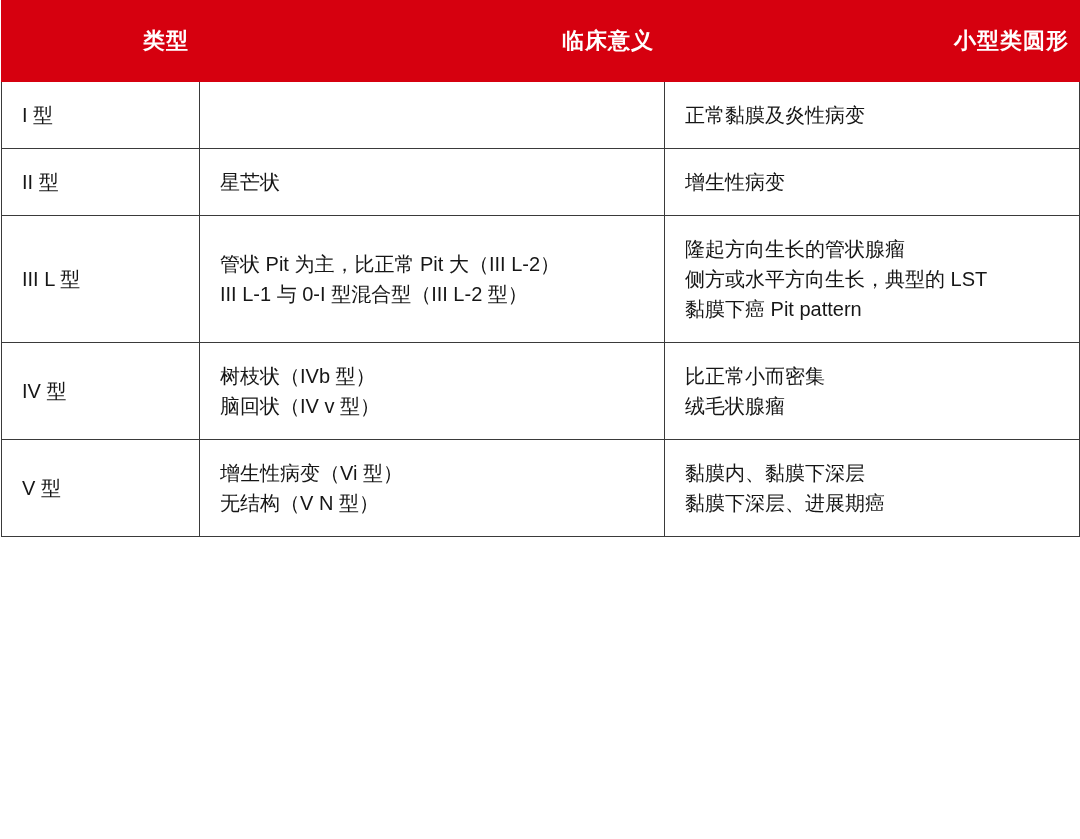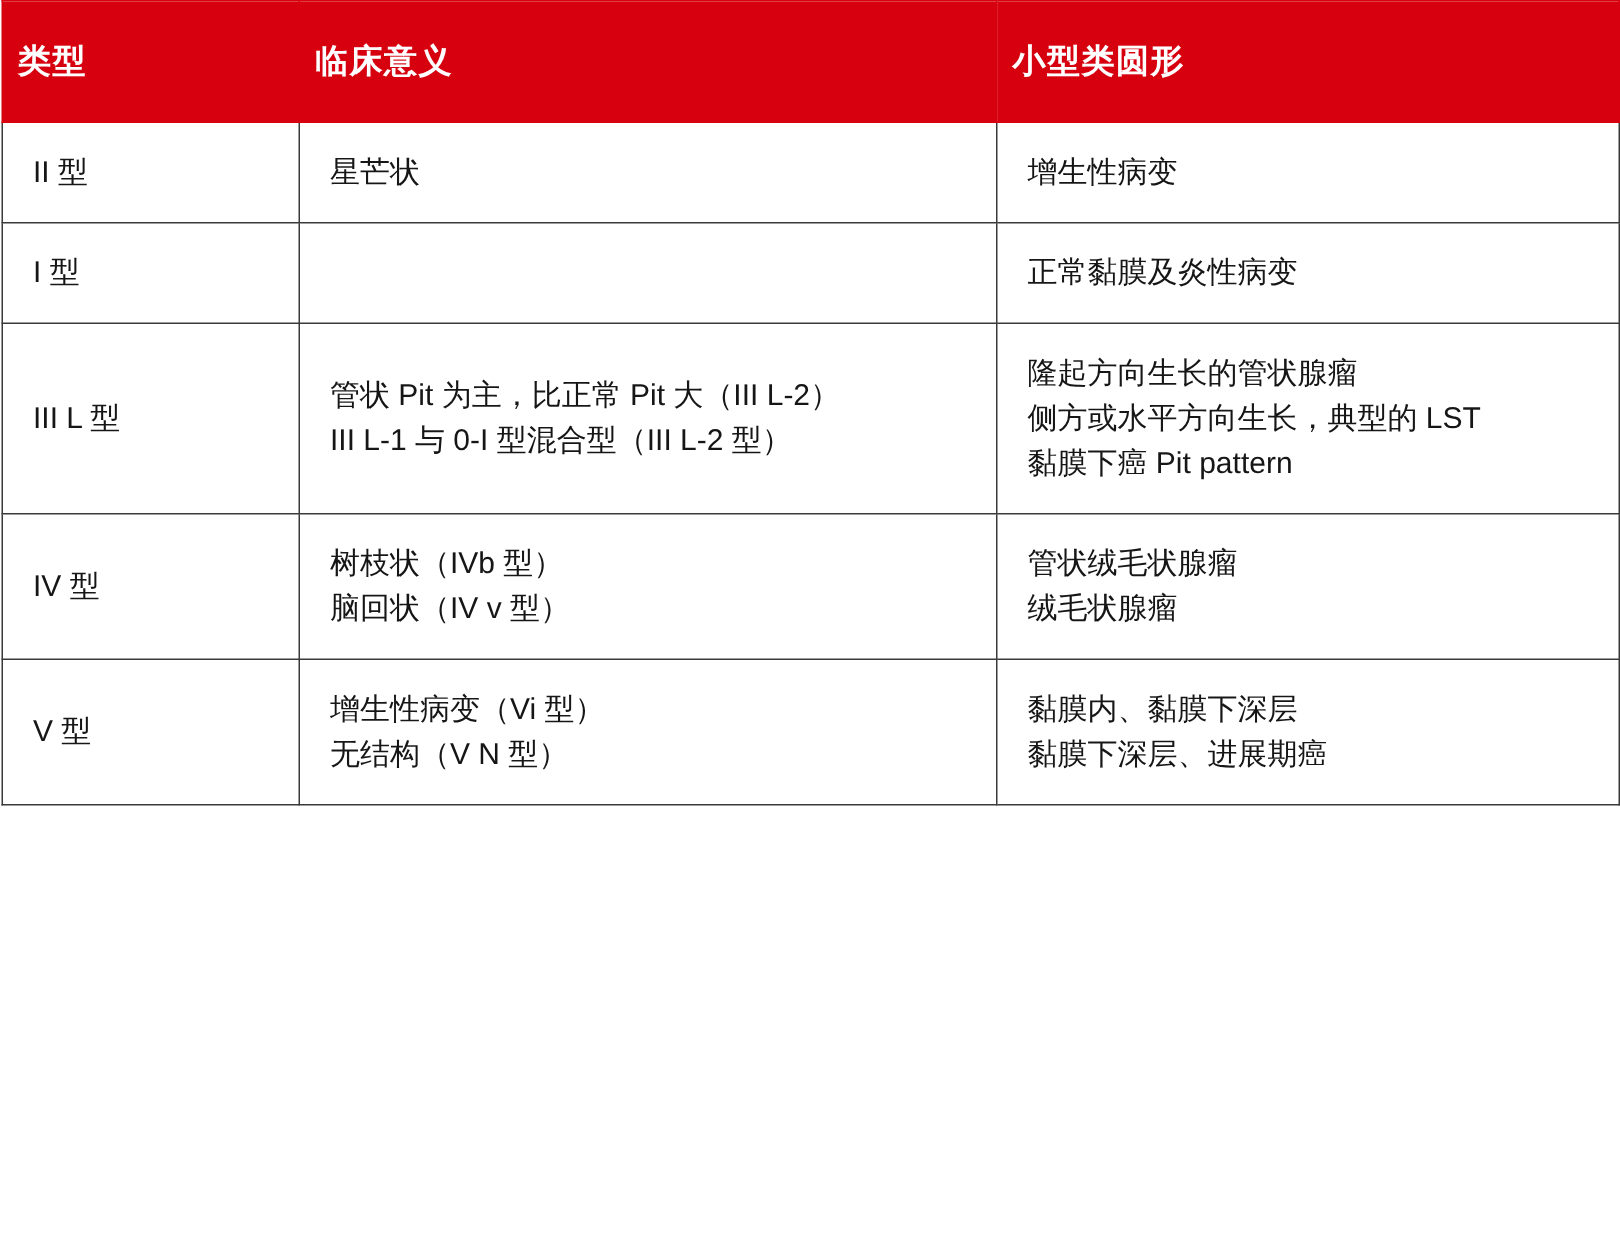--- a/index.html
+++ b/index.html
@@ -27,21 +27,21 @@
   }
   table.pit-table col.c1 { width: 198px; }
   table.pit-table col.c2 { width: 465px; }
   table.pit-table col.c3 { width: 415px; }
 
   table.pit-table thead th {
     background: #d6000f;
     color: #ffffff;
     font-size: 22px;
     font-weight: bold;
-    text-align: left;
+    text-align: right;
     height: 80px;
     padding: 0 10px;
     border: 1px solid #d6000f;
     letter-spacing: 1px;
   }
   table.pit-table tbody td {
     border: 1px solid #3a3a3a;
     vertical-align: middle;
     font-size: 20px;
     line-height: 1.5;
@@ -74,36 +74,36 @@
     <thead>
       <tr>
         <th>类型</th>
         <th>临床意义</th>
         <th>小型类圆形</th>
       </tr>
     </thead>
     <tbody>
 
       <tr>
+        <td class="col-type">I 型</td>
+        <td class="col-morph">
+          <span class="line empty-cell"></span>
+        </td>
+        <td class="col-clin">
+          <span class="line">正常黏膜及炎性病变</span>
+        </td>
+      </tr>
+
+      <tr>
         <td class="col-type">II 型</td>
         <td class="col-morph">
           <span class="line">星芒状</span>
         </td>
         <td class="col-clin">
           <span class="line">增生性病变</span>
-        </td>
-      </tr>
-
-      <tr>
-        <td class="col-type">I 型</td>
-        <td class="col-morph">
-          <span class="line empty-cell"></span>
-        </td>
-        <td class="col-clin">
-          <span class="line">正常黏膜及炎性病变</span>
         </td>
       </tr>
 
       <tr>
         <td class="col-type">III L 型</td>
         <td class="col-morph">
           <span class="line">管状 Pit 为主，比正常 Pit 大（III L-2）</span>
           <span class="line">III L-1 与 0-I 型混合型（III L-2 型）</span>
         </td>
         <td class="col-clin">
@@ -114,21 +114,21 @@
       </tr>
 
 
       <tr>
         <td class="col-type">IV 型</td>
         <td class="col-morph">
           <span class="line">树枝状（IVb 型）</span>
           <span class="line">脑回状（IV v 型）</span>
         </td>
         <td class="col-clin">
-          <span class="line">管状绒毛状腺瘤</span>
+          <span class="line">比正常小而密集</span>
           <span class="line">绒毛状腺瘤</span>
         </td>
       </tr>
 
       <tr>
         <td class="col-type">V 型</td>
         <td class="col-morph">
           <span class="line">增生性病变（Vi 型）</span>
           <span class="line">无结构（V N 型）</span>
         </td>

